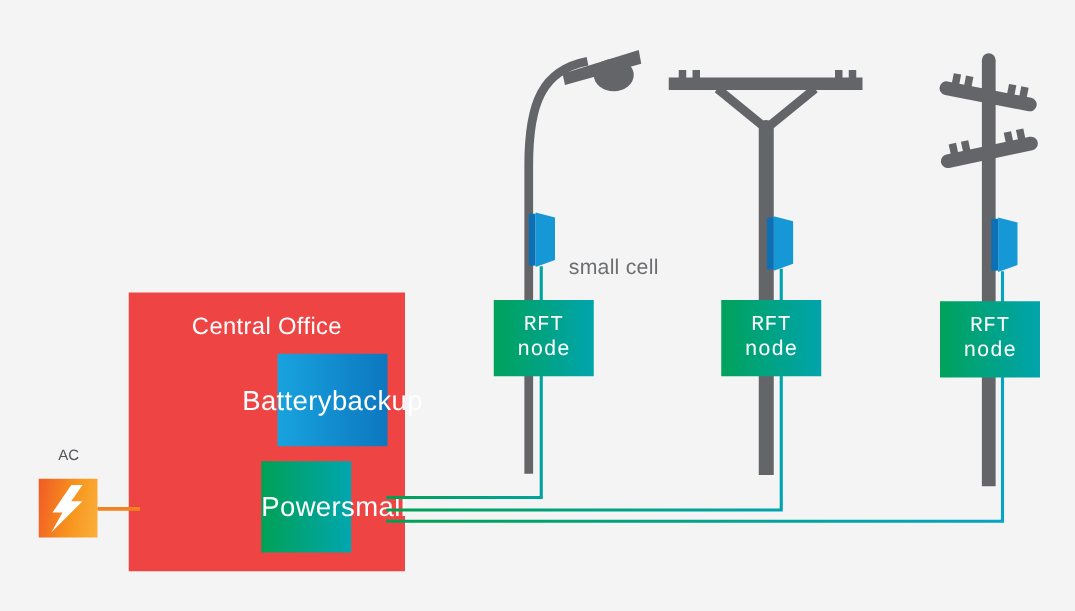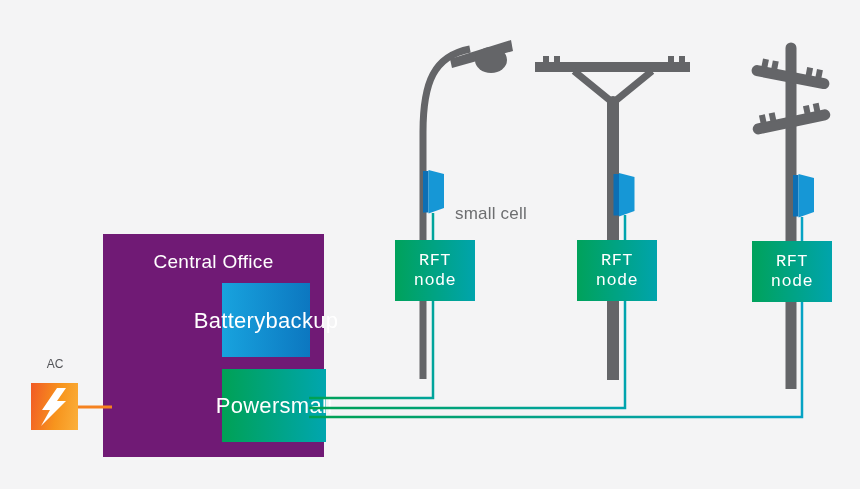--- a/index.html
+++ b/index.html
@@ -4,31 +4,31 @@
 <style>
   html,body{margin:0;padding:0;background:#f4f4f5;}
   .canvas{
     position:relative;width:860px;height:489px;background:#f4f4f5;
     font-family:"Liberation Sans",sans-serif;overflow:hidden;
   }
   .layer{position:absolute;left:0;top:0;z-index:2;pointer-events:none;}
 
   
   .office{position:absolute;left:103px;top:234px;width:221px;height:223px;
-    background:#701a75;z-index:1;}
+    background:#ef4444;z-index:1;}
   .office-title{position:absolute;left:0;top:17px;width:100%;text-align:center;
     color:#ffffff;font-size:19px;letter-spacing:.3px;}
   .inner-box{position:absolute;display:flex;flex-direction:row;justify-content:center;
     align-items:center;color:#fff;font-size:22px;line-height:21px;letter-spacing:.3px;text-align:center;}
   .battery{left:119px;top:49px;width:88px;height:74px;
     background:linear-gradient(to right,#18a3de,#0c77c0);}
   .rectifier{left:8px;top:135px;width:100px;height:73px;
     background:linear-gradient(to right,#2aaae1,#0d6fb8);}
-  .power{left:119px;top:135px;width:104px;height:73px;
-    background:linear-gradient(to right,#00a155,#00a6af);}
+  .power{left:106px;top:135px;width:72px;height:73px;
+    background:linear-gradient(to right,#00a155,#00a6af);justify-content:space-between;}
 
   
   .ac-label{position:absolute;left:30px;top:357px;width:50px;text-align:center;
     color:#545559;font-size:12px;z-index:3;}
   .ac-box{position:absolute;left:31px;top:383px;width:47px;height:47px;
     background:linear-gradient(100deg,#f15a25 0%,#f7941d 55%,#fbb03b 100%);z-index:3;}
 
   
   .node{position:absolute;width:80px;height:61px;z-index:3;
     background:linear-gradient(to right,#00a25b,#00a4ac);

